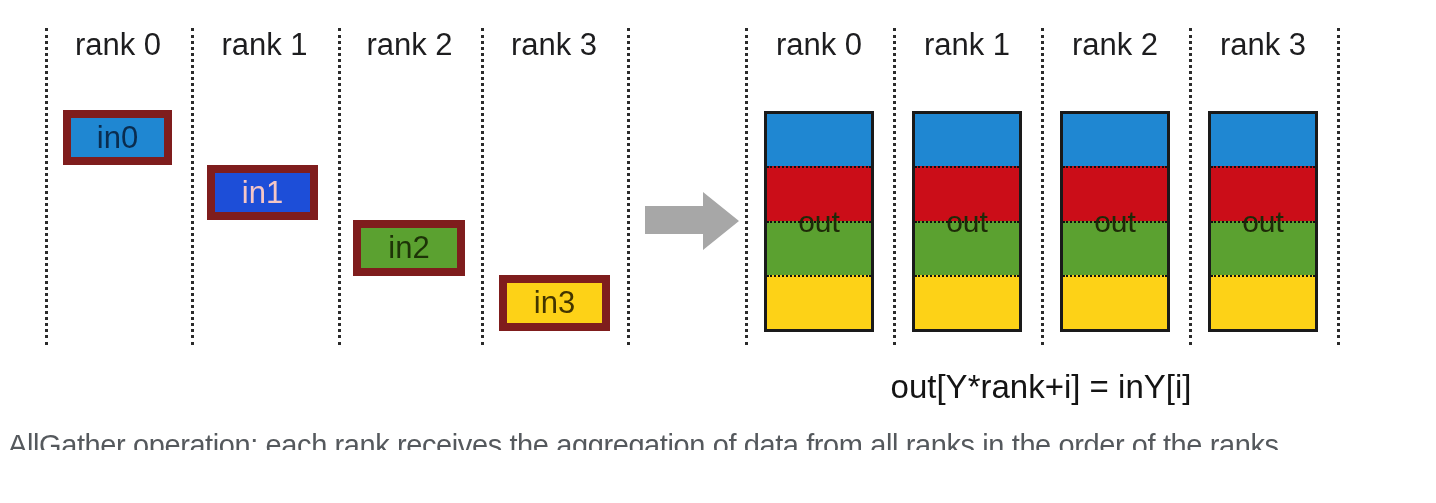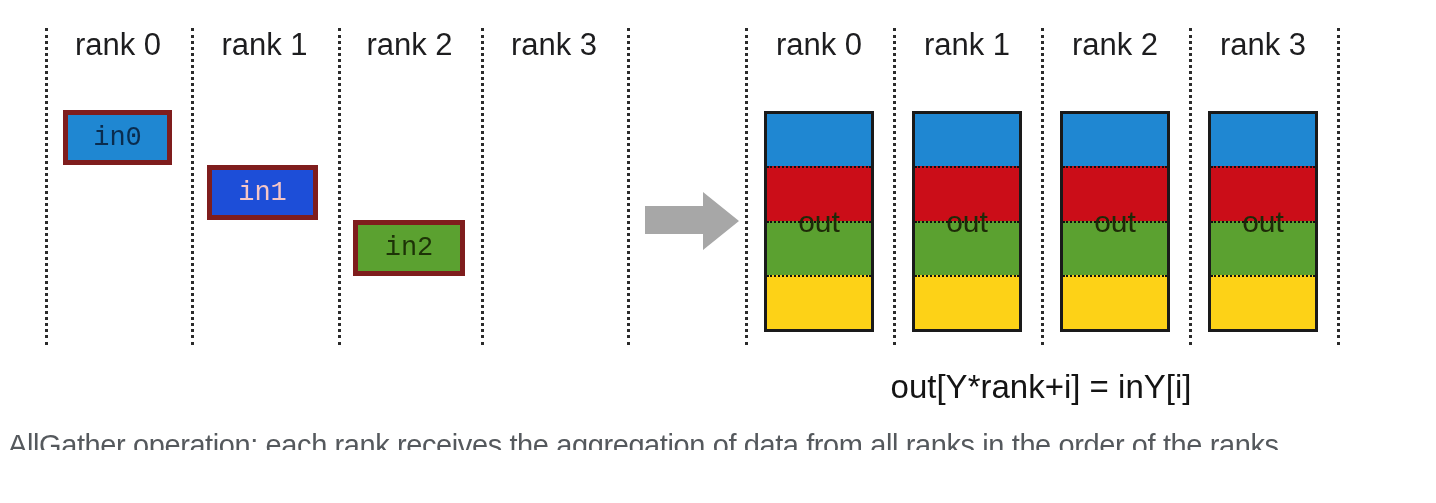--- a/index.html
+++ b/index.html
@@ -24,26 +24,25 @@
     height: 36px;
     line-height: 36px;
     text-align: center;
     font-size: 31px;
     color: #1d1d1f;
     white-space: nowrap;
   }
   .in-box {
     position: absolute;
     box-sizing: border-box;
-    border: 5px solid #7f1d1d;
+    border: 8px solid #7f1d1d;
     display: flex;
     align-items: center;
     justify-content: center;
-    font-size: 27px;
-    font-family: Liberation Mono, monospace;
+    font-size: 31px;
   }
   .stack {
     position: absolute;
     top: 111px;
     width: 110px;
     height: 221px;
     box-sizing: border-box;
     border: 3px solid #1a1a1a;
     display: flex;
     flex-direction: column;
@@ -99,20 +98,23 @@
 
   <div class="in-box" style="left: 63px; top: 110px; width: 109px; height: 55px; background-color: rgb(31, 135, 210);">
     <span style="color: rgb(10, 44, 78);">in0</span>
   </div>
   <div class="in-box" style="left: 207px; top: 165px; width: 111px; height: 55px; background-color: #1d4ed8;">
     <span style="color: rgb(245, 198, 198);">in1</span>
   </div>
   <div class="in-box" style="left: 353px; top: 220px; width: 112px; height: 56px; background-color: rgb(91, 161, 48);">
     <span style="color: rgb(29, 51, 7);">in2</span>
   </div>
+  <div class="in-box" style="left: 499px; top: 275px; width: 111px; height: 56px; background-color: rgb(253, 210, 23);">
+    <span style="color: rgb(66, 53, 0);">in3</span>
+  </div>
 
   <svg class="arrow-svg" width="95" height="62" viewBox="0 0 95 62">
     <path d="M0,16 L58,16 L58,2 L94,31 L58,60 L58,44 L0,44 Z" fill="#a7a7a7"></path>
   </svg>
 
   <div class="vline" style="left:745px"></div>
   <div class="vline" style="left:893px"></div>
   <div class="vline" style="left:1041px"></div>
   <div class="vline" style="left:1189px"></div>
   <div class="vline" style="left:1337px"></div>

